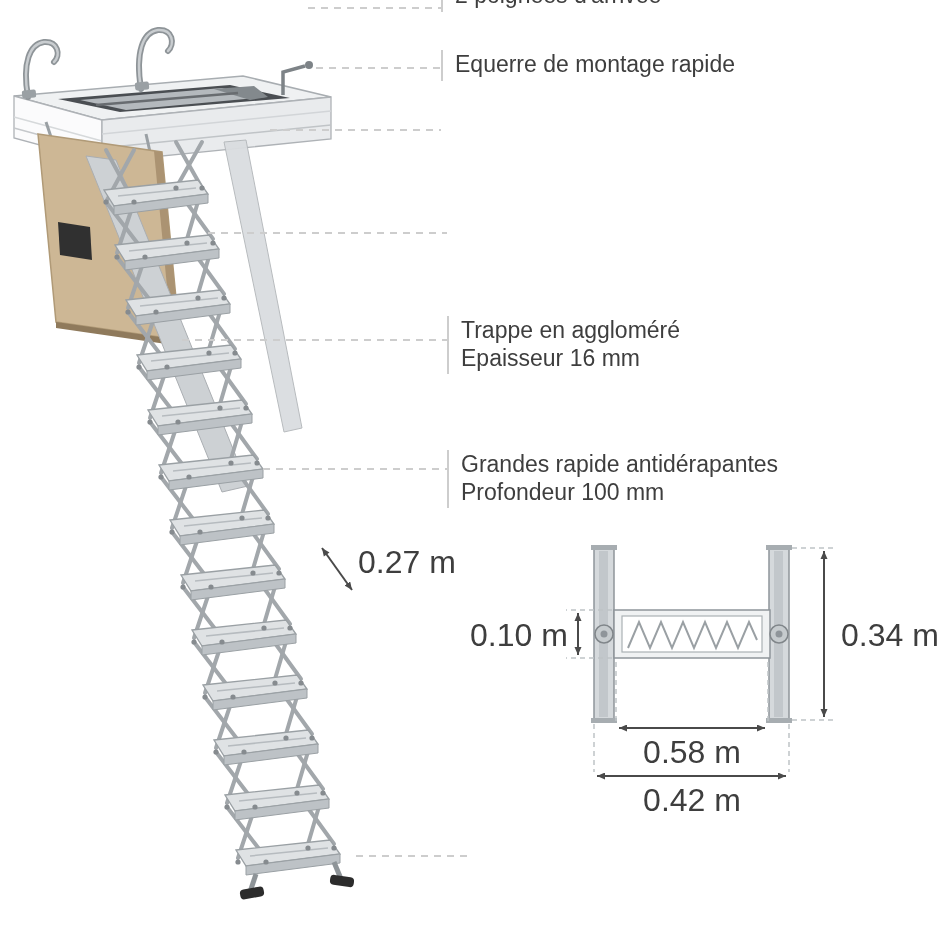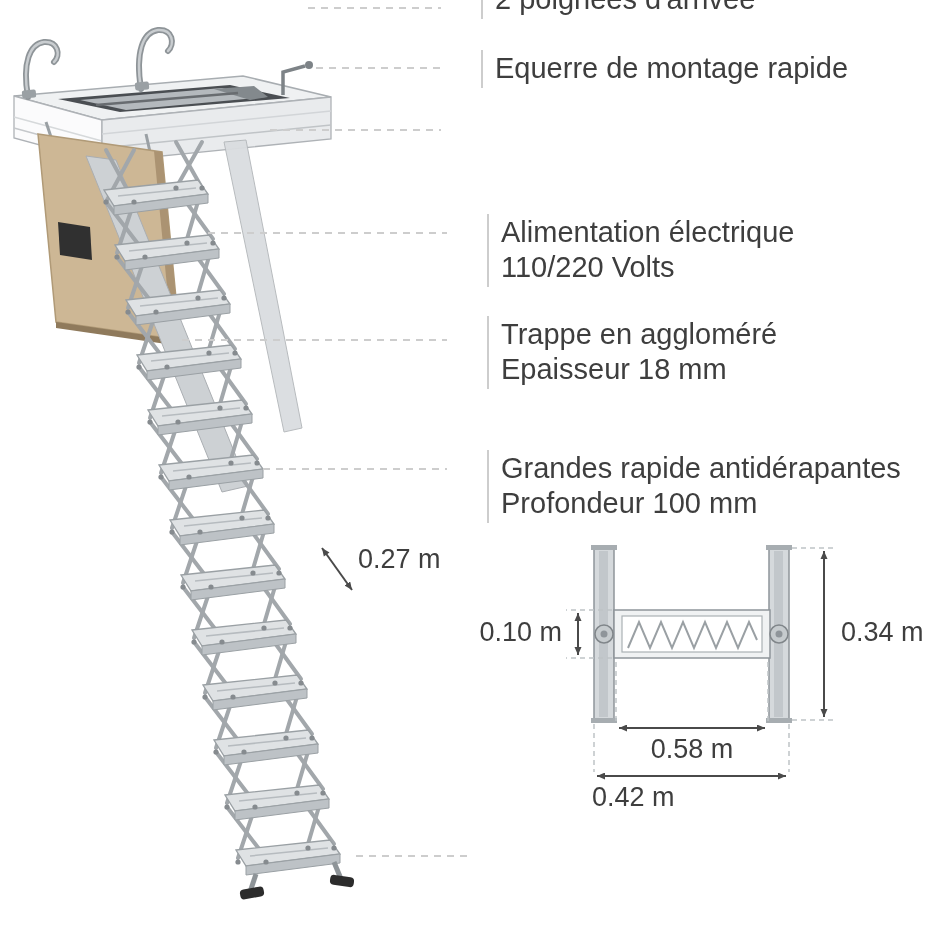--- a/index.html
+++ b/index.html
@@ -3,25 +3,25 @@
 <meta charset="utf-8">
 <style>
   html,body{margin:0;padding:0;background:#ffffff;}
   #stage{
     position:relative;width:940px;height:940px;background:#ffffff;
     overflow:hidden;font-family:"Liberation Sans",sans-serif;
   }
   #art{position:absolute;left:0;top:0;}
   .callout{
     position:absolute;border-left:2px solid #cdcdcd;padding:1px 0 2px 12px;
-    color:#3e3e3e;font-size:29px;line-height:1.2;white-space:nowrap;margin-left:40px;
+    color:#3e3e3e;font-size:23px;line-height:1.2;white-space:nowrap;
   }
   .callout .l{display:block;}
   .dim-label{
-    position:absolute;color:#3e3e3e;font-size:27px;white-space:nowrap;
+    position:absolute;color:#3e3e3e;font-size:32px;white-space:nowrap;
   }
   
   .arm{stroke:#a2a7ab;stroke-width:4;stroke-linecap:round;}
   .pivot{fill:#868b8f;}
   .tread-top{fill:#dfe2e4;stroke:#9aa0a4;stroke-width:1.3;}
   .tread-front{fill:#bdc2c6;stroke:#9aa0a4;stroke-width:1;}
   .tread-groove{stroke:#b6bbbf;stroke-width:1.5;}
   .leader{stroke:#cdcdcd;stroke-width:2;stroke-dasharray:7 6;}
   .dim{stroke:#4a4a4a;stroke-width:2;fill:none;}
   .dash{stroke:#bfc3c6;stroke-width:1.5;stroke-dasharray:5 4;}
@@ -283,32 +283,28 @@
       <line class="dim" x1="597" y1="776" x2="786" y2="776" marker-start="url(#arrS)" marker-end="url(#arrE)"></line>
     </g>
   </svg>
 
   <div class="callout" style="left:441px;top:-19px">
     <span class="l">2 poignées d'arrivée</span>
   </div>
   <div class="callout" style="left:441px;top:50px">
     <span class="l">Equerre de montage rapide</span>
   </div>
-  <div class="callout" style="left:447px;top:214px">
-    <span class="l">Alimentation électrique</span>
-    <span class="l">110/220 Volts</span>
-  </div>
   <div class="callout" style="left:447px;top:316px">
     <span class="l">Trappe en aggloméré</span>
-    <span class="l">Epaisseur 18 mm</span>
+    <span class="l">Epaisseur 16 mm</span>
   </div>
   <div class="callout" style="left:447px;top:450px">
     <span class="l">Grandes rapide antidérapantes</span>
     <span class="l">Profondeur 100 mm</span>
   </div>
 
   <div class="dim-label" style="left:358px;top:544px">0.27 m</div>
   <div class="dim-label" style="left:470px;top:617px;width:92px;text-align:right">0.10 m</div>
   <div class="dim-label" style="left:841px;top:617px">0.34 m</div>
   <div class="dim-label" style="left:617px;top:734px;width:150px;text-align:center">0.58 m</div>
-  <div class="dim-label" style="left:592px;top:782px;width:200px;text-align:left">0.42 m</div>
+  <div class="dim-label" style="left:592px;top:782px;width:200px;text-align:center">0.42 m</div>
 
 </div>
 
 </body></html>

